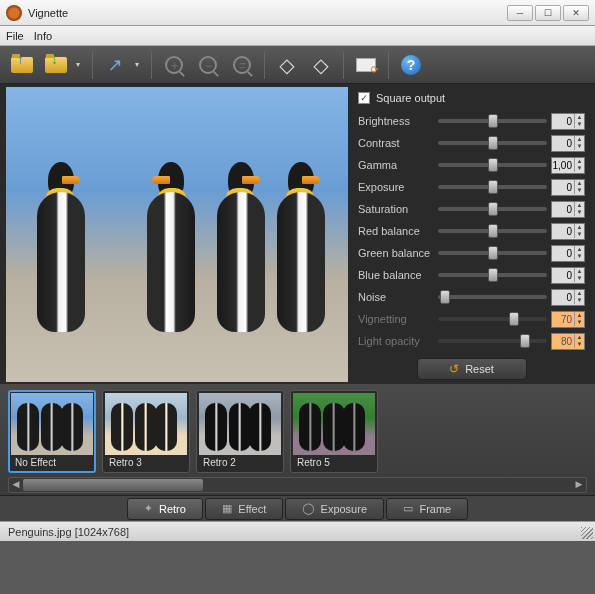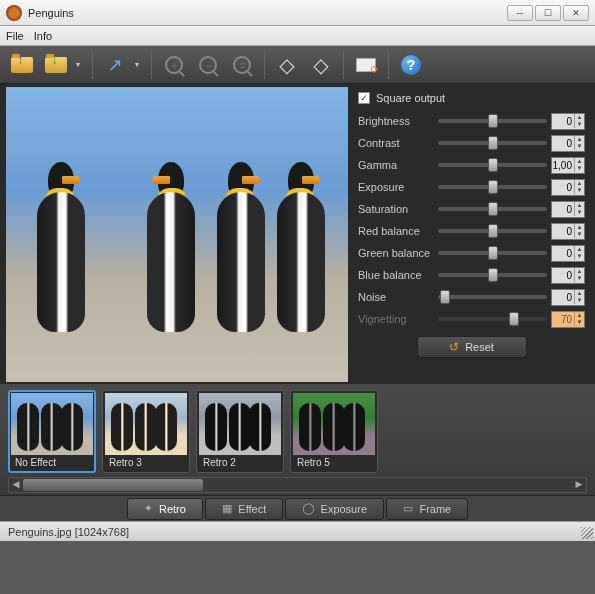--- a/index.html
+++ b/index.html
@@ -74,21 +74,21 @@
 .tab.active { background:linear-gradient(#666,#4a4a4a); color:#fff; }
 .tab .ic { font-size:11px; color:#aaa; }
 .status { height:20px; background:linear-gradient(#e8e8e8,#d0d0d0); display:flex; align-items:center; padding:0 8px; border-top:1px solid #999; color:#333; position:relative; }
 .grip { position:absolute; right:2px; bottom:2px; width:12px; height:12px; background:repeating-linear-gradient(135deg,#888 0,#888 1px,transparent 1px,transparent 3px); }
 </style>
 </head>
 <body>
 
 <div class="titlebar">
   <div class="app-icon"></div>
-  <div class="title">Penguins</div>
+  <div class="title">Vignette</div>
   <div class="winbtns">
     <div class="winbtn">─</div>
     <div class="winbtn">☐</div>
     <div class="winbtn">✕</div>
   </div>
 </div>
 
 <div class="menubar">
   <span>File</span>
   <span>Info</span>
@@ -300,20 +300,33 @@
             <div class="thumb" style="left:70%"></div>
           </div>
           <div class="spin dis">
             <input value="70" disabled="" style="">
             <div class="arrows">
               <span>▲</span>
               <span>▼</span>
             </div>
           </div>
         </div>
+        <div class="slider-row dis">
+          <span class="lbl">Light opacity</span>
+          <div class="slider dis">
+            <div class="thumb" style="left:80%"></div>
+          </div>
+          <div class="spin dis">
+            <input value="80" disabled="" style="">
+            <div class="arrows">
+              <span>▲</span>
+              <span>▼</span>
+            </div>
+          </div>
+        </div>
       </div>
     <div class="reset-btn">
       <span class="ic">↺</span>
       <span>Reset</span>
     </div>
   </div>
 </div>
 
 <div class="thumbs-area">
   <div class="thumbs" id="thumbs">

